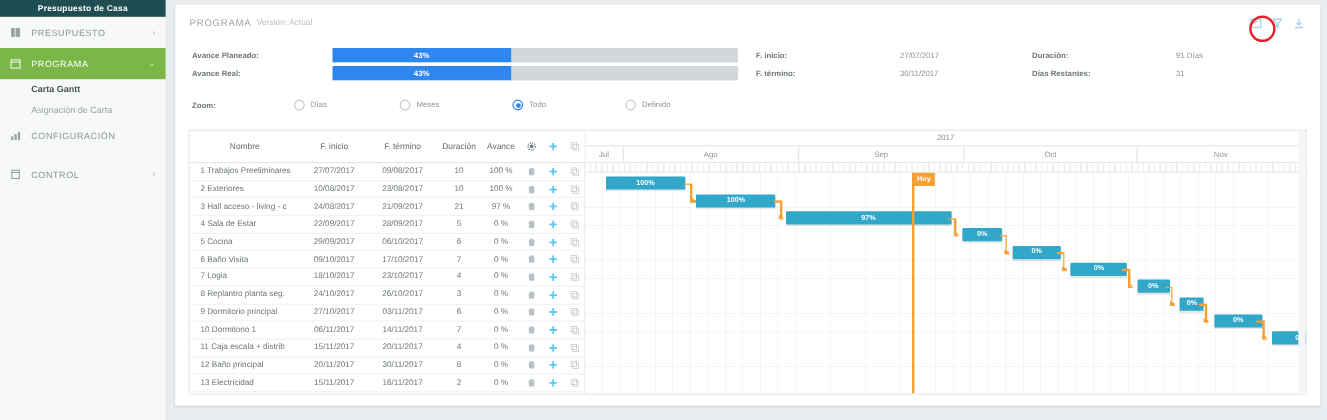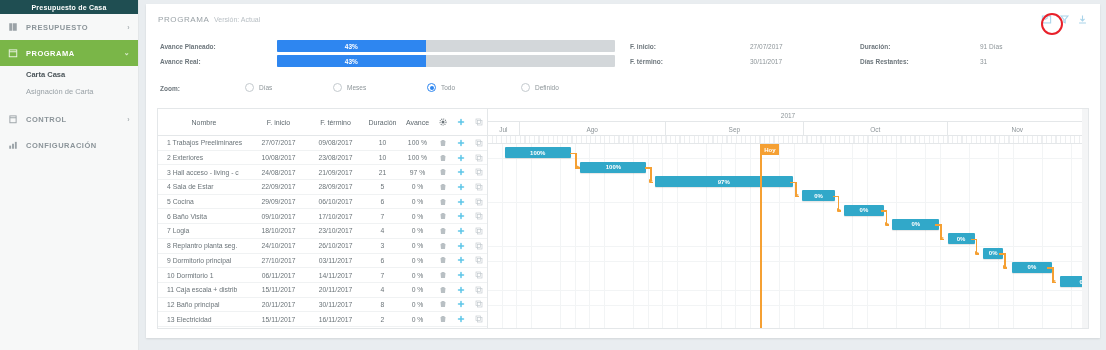--- a/index.html
+++ b/index.html
@@ -19,21 +19,21 @@
   }
   .brand {
     height: 14px; background: #1f4e52; color: #ffffff;
     font-size: 7px; font-weight: bold; letter-spacing: .2px;
     display: flex; align-items: center; justify-content: center;
   }
   .nav-item {
     height: 26px; display: flex; align-items: center;
     padding: 0 8px; gap: 8px;
     font-size: 7.5px; letter-spacing: .5px;
-    color: #8b9499; font-weight: bold;
+    color: #8b9499; font-weight: normal;
   }
   .nav-item.active { background: #7ab648; color: #ffffff; }
   .nav-ico { width: 10px; height: 10px; flex: 0 0 10px; opacity: .85; display:flex; align-items:center; justify-content:center;}
   .nav-ico svg { display: block; }
   .nav-label { flex: 1 1 auto; }
   .nav-chev { font-size: 7px; opacity: .7; }
 
   .sub-item {
     height: 17px; display: flex; align-items: center;
     padding-left: 26px; font-size: 7.5px; color: #9aa2a7;
@@ -204,46 +204,46 @@
         <svg width="10" height="10" viewBox="0 0 16 16" fill="none" stroke="currentColor" stroke-width="1.5">
             <rect x="2" y="3" width="12" height="11"></rect>
             <path d="M2 6h12"></path>
           </svg>
       </span>
       <span class="nav-label">PROGRAMA</span>
       <span class="nav-chev">⌄</span>
     </div>
 
     <div class="sub-item cur">
-      <span>Carta Casa</span>
+      <span>Carta Gantt</span>
     </div>
     <div class="sub-item">
       <span>Asignación de Carta</span>
+    </div>
+
+    <div class="nav-item">
+      <span class="nav-ico">
+        <svg width="10" height="10" viewBox="0 0 16 16" fill="currentColor">
+            <rect x="2" y="9" width="3" height="5"></rect>
+            <rect x="6.5" y="6" width="3" height="8"></rect>
+            <rect x="11" y="3" width="3" height="11"></rect>
+          </svg>
+      </span>
+      <span class="nav-label">CONFIGURACIÓN</span>
     </div>
 
     <div class="nav-item" style="margin-top:6px">
       <span class="nav-ico">
         <svg width="10" height="10" viewBox="0 0 16 16" fill="none" stroke="currentColor" stroke-width="1.5">
             <rect x="3" y="3" width="10" height="11"></rect>
             <path d="M3 6h10"></path>
           </svg>
       </span>
       <span class="nav-label">CONTROL</span>
       <span class="nav-chev">›</span>
-    </div>
-
-    <div class="nav-item">
-      <span class="nav-ico">
-        <svg width="10" height="10" viewBox="0 0 16 16" fill="currentColor">
-            <rect x="2" y="9" width="3" height="5"></rect>
-            <rect x="6.5" y="6" width="3" height="8"></rect>
-            <rect x="11" y="3" width="3" height="11"></rect>
-          </svg>
-      </span>
-      <span class="nav-label">CONFIGURACIÓN</span>
     </div>
   </div>
 
   <div class="main">
 
     <div class="card-head">
       <div class="title">PROGRAMA</div>
       <div class="version">Versión: Actual</div>
       <div class="head-icons">
         <span class="hi">

